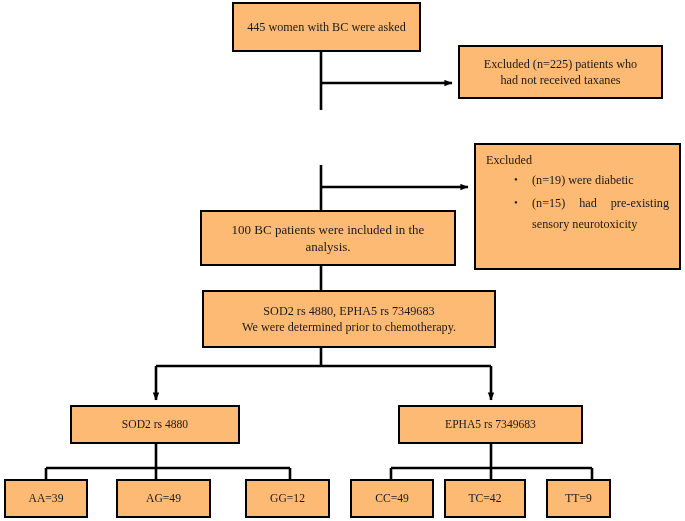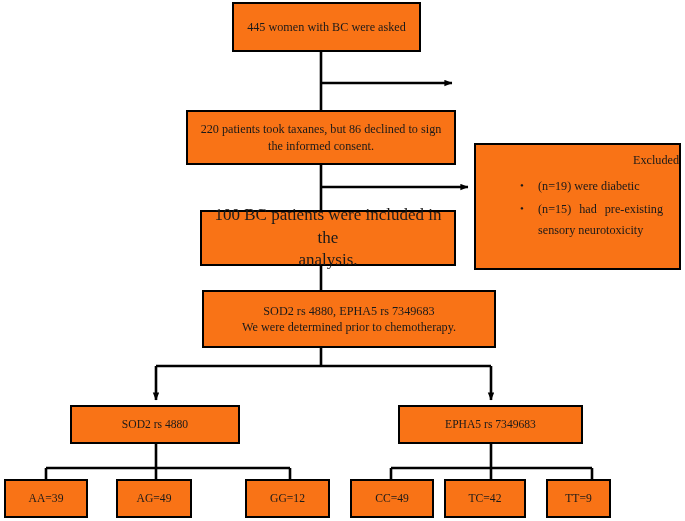--- a/index.html
+++ b/index.html
@@ -19,21 +19,21 @@
     position: absolute;
     left: 0;
     top: 0;
     width: 685px;
     height: 521px;
   }
   .node {
     position: absolute;
     box-sizing: border-box;
     border: 2.5px solid #000000;
-    background: #f97316;
+    background: #fdba74;
     display: flex;
     align-items: center;
     justify-content: center;
     text-align: center;
     color: #1a1a1a;
     z-index: 2;
   }
   .node .txt {
     display: block;
     width: 100%;
@@ -44,44 +44,44 @@
   .n-top       { left: 232px; top: 2px;   width: 189px; height: 50px;  font-size: 12.2px; }
   .n-top .txt  { text-align: center; }
 
   .n-ex1       { left: 458px; top: 45px;  width: 205px; height: 54px;  font-size: 12.2px; }
 
   .n-enroll    { left: 186px; top: 110px; width: 270px; height: 55px;  font-size: 12.2px; }
 
   .n-ex2       { left: 474px; top: 143px; width: 207px; height: 127px; font-size: 12.2px;
                  align-items: flex-start; justify-content: flex-start; }
 
-  .n-included  { left: 200px; top: 210px; width: 256px; height: 56px;  font-size: 17px; justify-content: center; }
+  .n-included  { left: 200px; top: 210px; width: 256px; height: 56px;  font-size: 13px; justify-content: center; }
 
   .n-genes     { left: 190px; top: 290px; width: 294px; height: 58px;  font-size: 12.2px; margin-left: 12px; }
 
   .n-sod2      { left: 70px;  top: 405px; width: 170px; height: 39px;  font-size: 11.6px; }
   .n-epha5     { left: 398px; top: 405px; width: 185px; height: 39px;  font-size: 11.6px; }
 
   .n-geno      { top: 479px; height: 39px; font-size: 11.6px; }
   .n-aa        { left: 4px;   width: 84px; }
-  .n-ag        { left: 116px; width: 76px; }
+  .n-ag        { left: 116px; width: 95px; }
   .n-gg        { left: 245px; width: 85px; }
   .n-cc        { left: 350px; width: 84px; }
   .n-tc        { left: 444px; width: 82px; justify-content: center; }
   .n-tt        { left: 546px; width: 65px; }
 
   
   .excl-head {
     display: block;
     padding: 7px 0 2px 10px;
-    text-align: right;
+    text-align: left;
     font-size: 12.2px;
   }
   .excl-list {
-    margin: 6px;
+    margin: 0;
     padding: 0 10px 0 56px;
     list-style: none;
     text-align: left;
   }
   .excl-list li {
     position: relative;
     font-size: 12.2px;
     line-height: 1.72;
     margin-bottom: 2px;
   }
@@ -145,27 +145,27 @@
       <path d="M592,468 L592,479"></path>
     </g>
   </svg>
 
   <div class="node n-top">
     <span class="txt">
       <span>445 women with BC were asked</span><br>
     </span>
   </div>
 
-
-  <div class="node n-enroll">
-    <span class="txt">
-      <span>220 patients took taxanes, but 86 declined to sign</span><br>
-      <span>the informed consent.</span>
-    </span>
-  </div>
+  <div class="node n-ex1">
+    <span class="txt">
+      <span>Excluded (n=225) patients who</span><br>
+      <span>had not received taxanes</span>
+    </span>
+  </div>
+
 
   <div class="node n-ex2">
     <span class="txt" style="padding:0">
       <span class="excl-head">Excluded</span>
       <ul class="excl-list">
         <li>
           <span>(n=19) were diabetic</span>
         </li>
         <li>
           <span class="excl-just">(n=15)  had  pre-existing</span>

